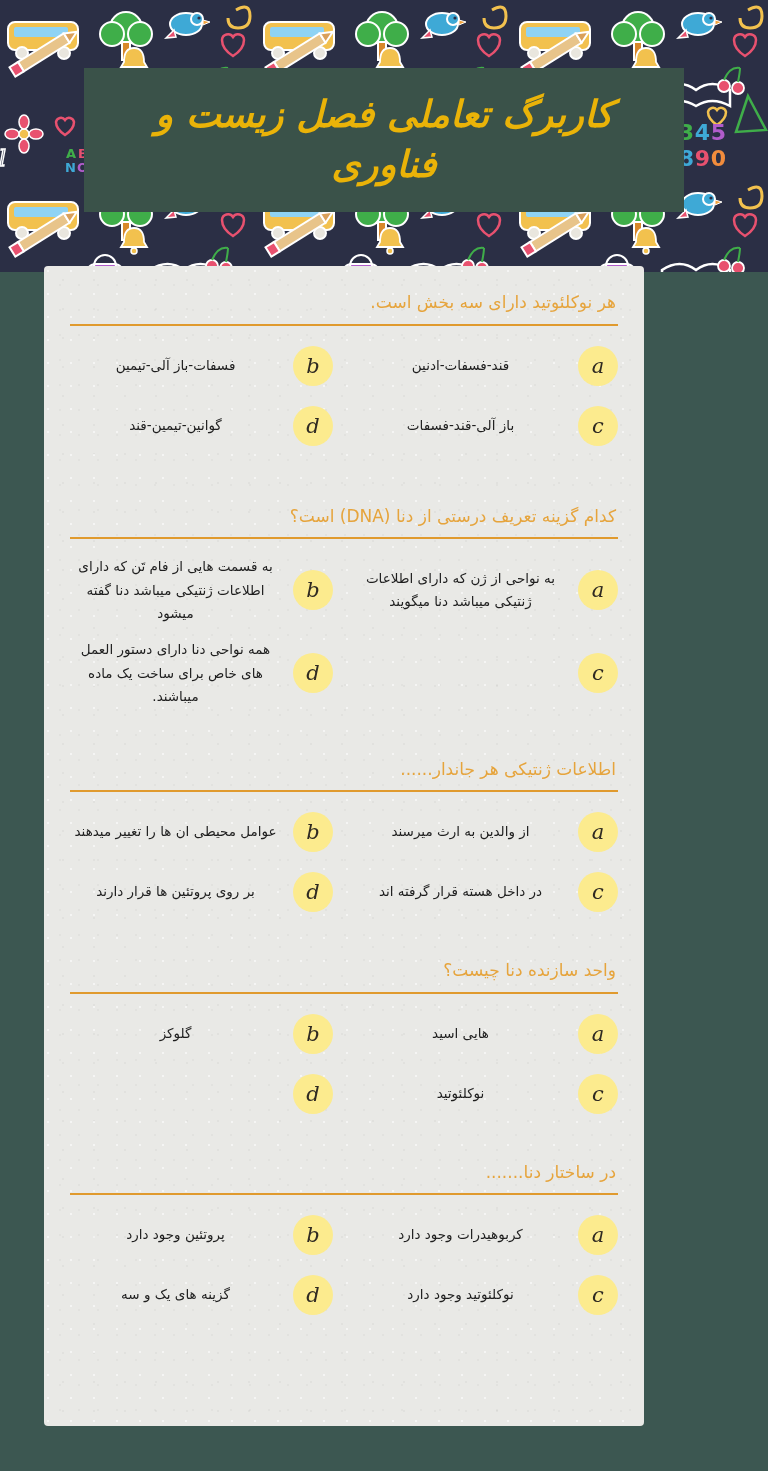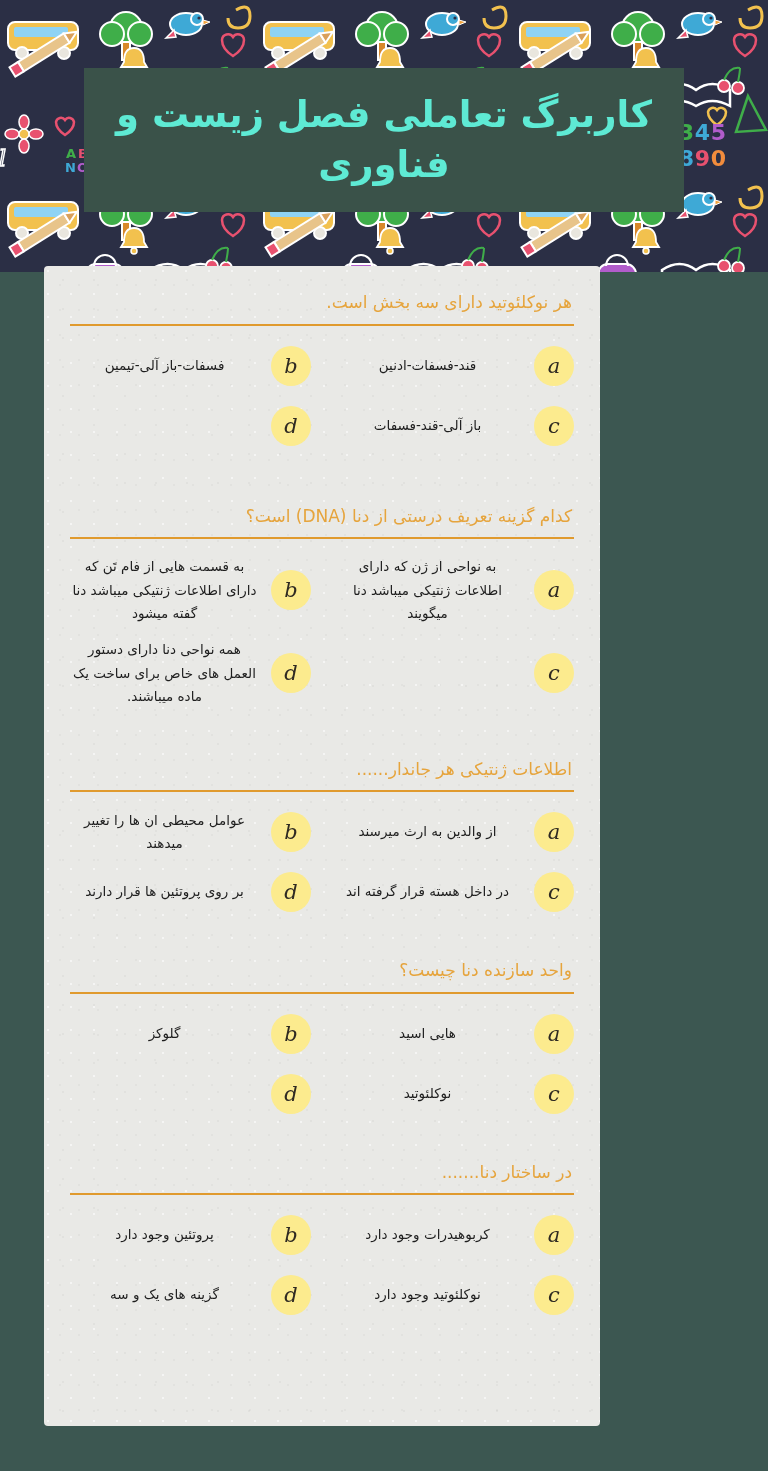--- a/index.html
+++ b/index.html
@@ -37,35 +37,36 @@
     width: 600px;
     height: 144px;
     background: #3a5249;
     display: flex;
     align-items: center;
     justify-content: center;
     z-index: 5;
   }
 
   #title-text {
-    color: #5eead4;
+    color: #eab308;
     font-size: 37px;
     font-weight: bold;
     line-height: 1.35;
     text-align: center;
     font-family: "DejaVu Sans", sans-serif;
     padding: 0 16px;
+    font-style: italic;
   }
 
   
   #card {
     position: absolute;
     top: 266px;
     left: 44px;
-    width: 556px;
+    width: 600px;
     height: 1160px;
     background:
       radial-gradient(circle at 18% 22%, rgba(255,255,255,.55) 0 1px, transparent 1px),
       radial-gradient(circle at 62% 48%, rgba(0,0,0,.035) 0 1px, transparent 1px),
       radial-gradient(circle at 84% 77%, rgba(0,0,0,.03) 0 1px, transparent 1px),
       #e9e9e6;
     background-size: 23px 23px, 31px 29px, 19px 25px, auto;
     border-radius: 4px;
     padding: 24px 22px 0 22px;
     z-index: 4;
@@ -263,20 +264,21 @@
       <div class="option">
         <span class="opt-marker">b</span>
         <span class="opt-text">فسفات-باز آلی-تیمین</span>
       </div>
       <div class="option">
         <span class="opt-marker">c</span>
         <span class="opt-text">باز آلی-قند-فسفات</span>
       </div>
       <div class="option">
         <span class="opt-marker">d</span>
+        <span class="opt-text">گوانین-تیمین-قند</span>
       </div>
     </div>
   </section>
 
   <section class="question-block gap-md">
     <div class="q-heading">کدام گزینه تعریف درستی از دنا (DNA) است؟</div>
     <hr class="q-divider">
     <div class="options-grid">
       <div class="option">
         <span class="opt-marker">a</span>

